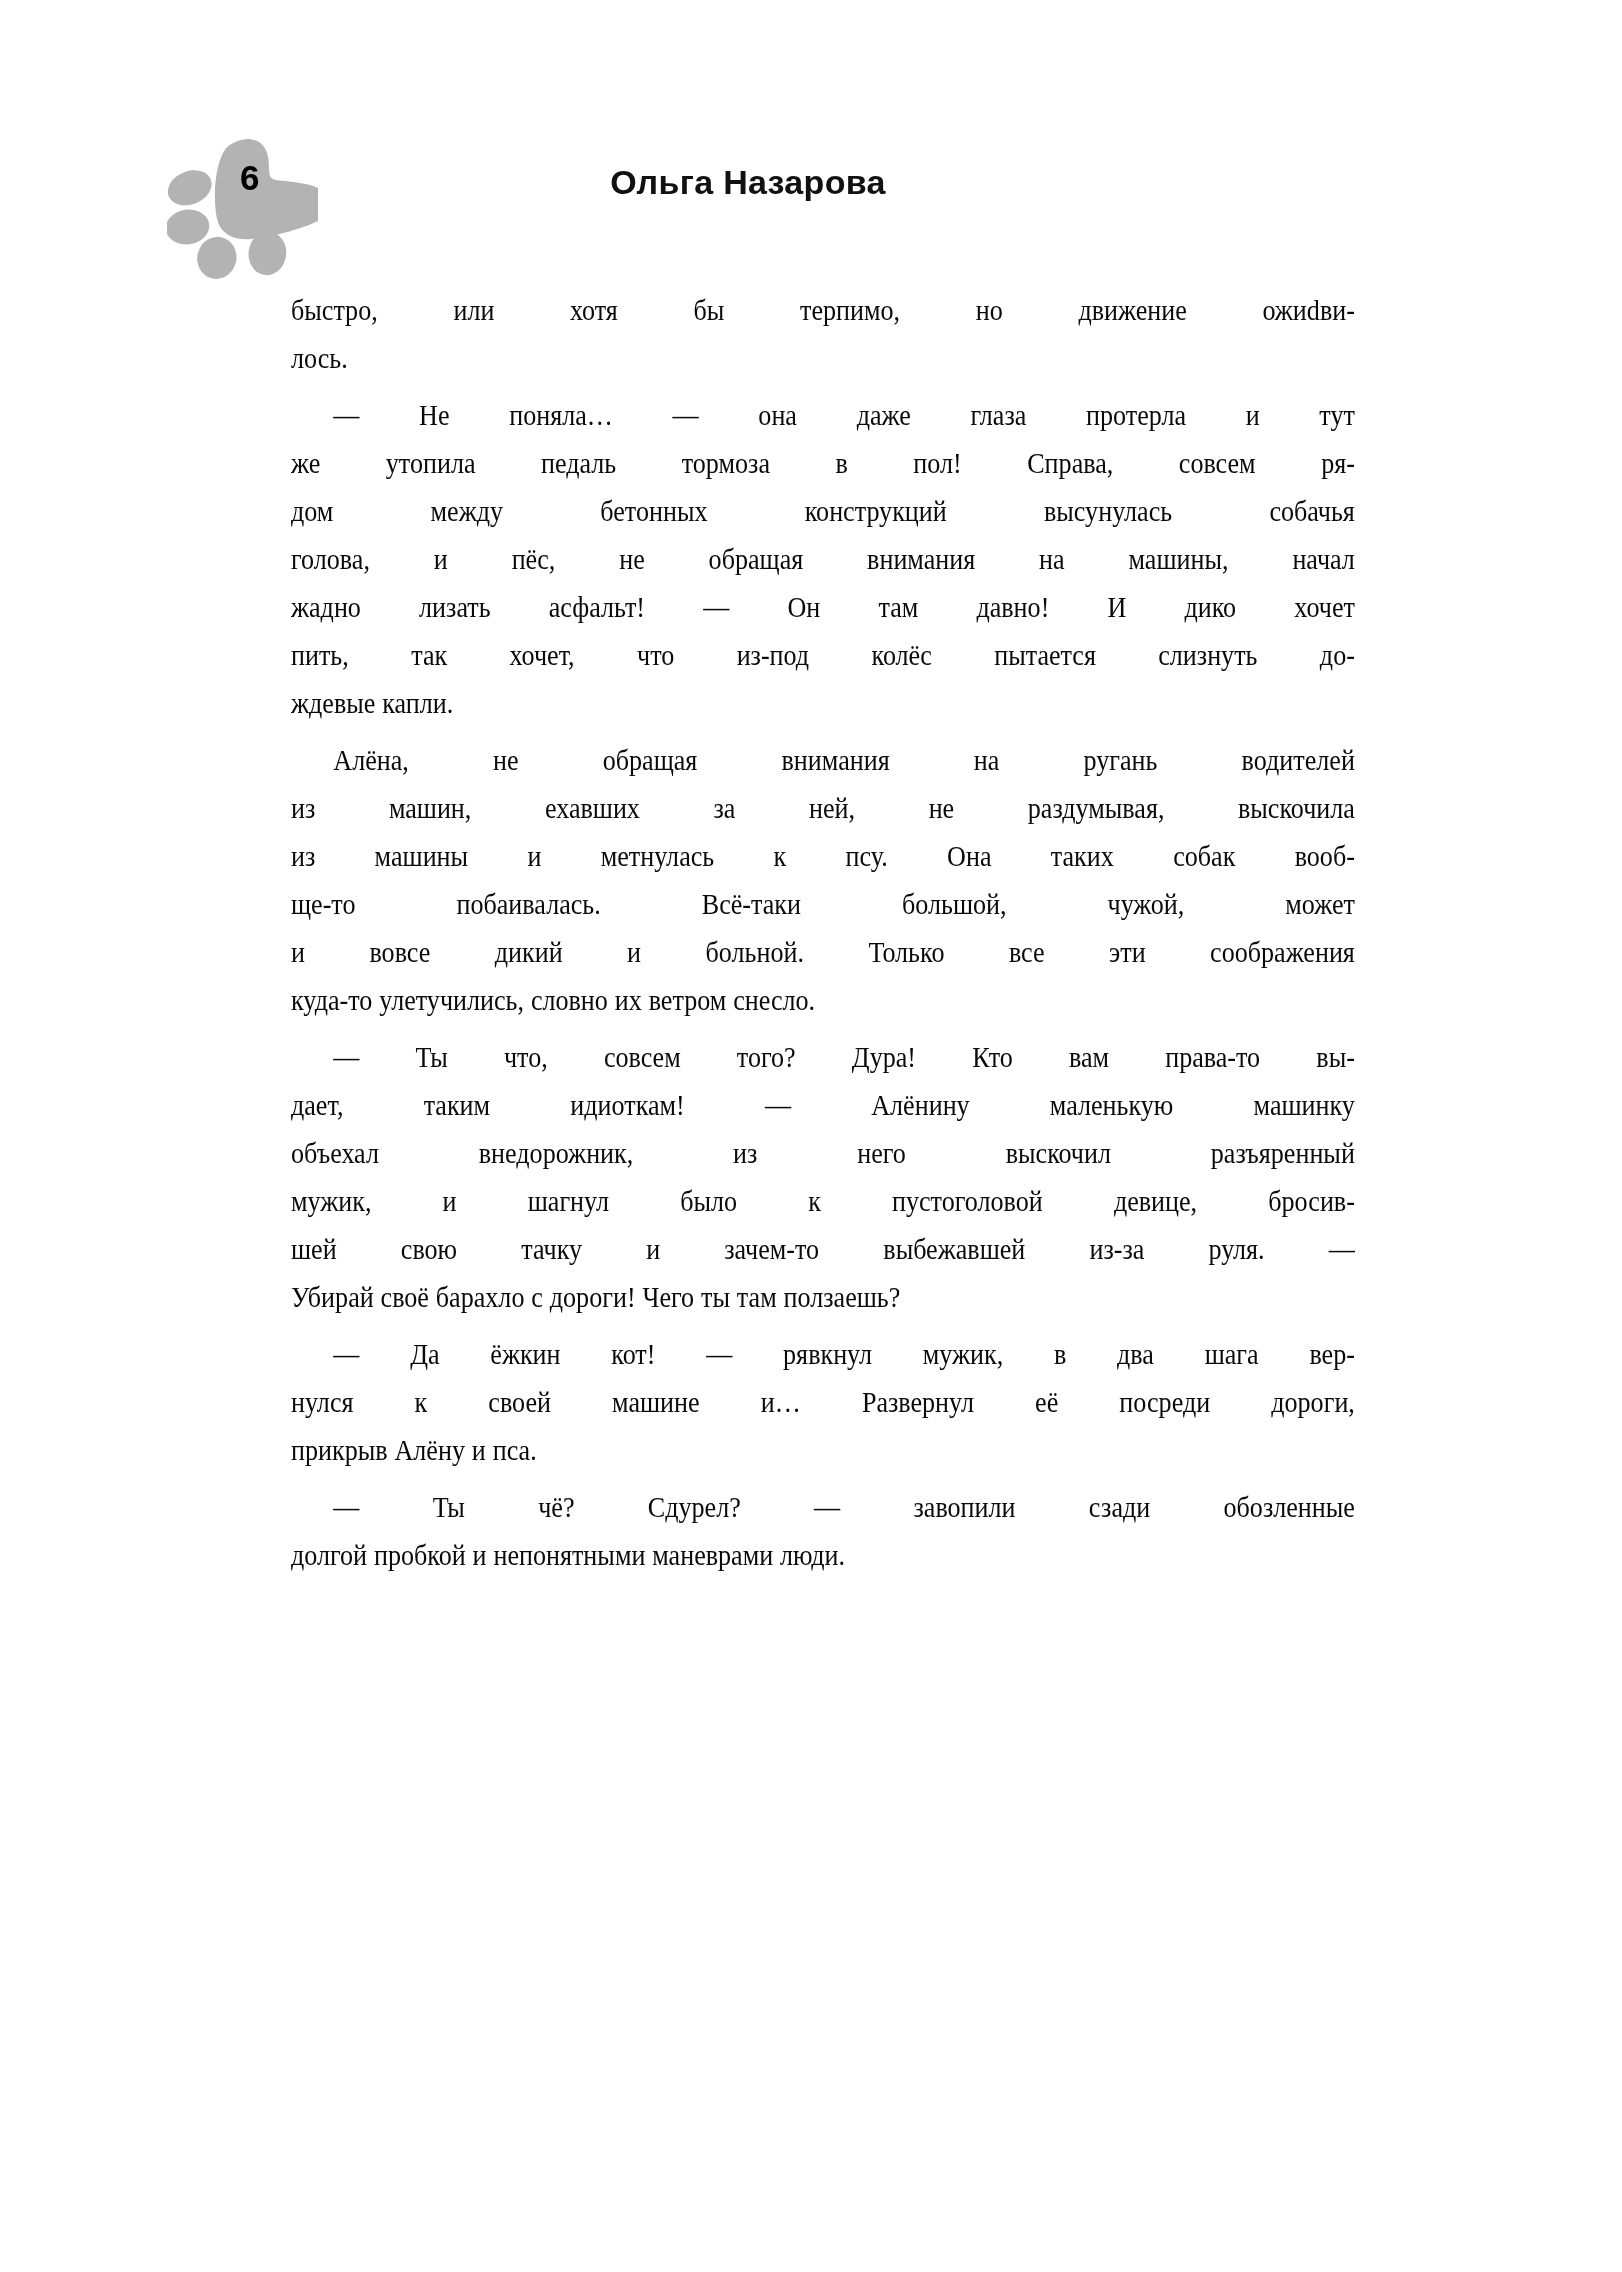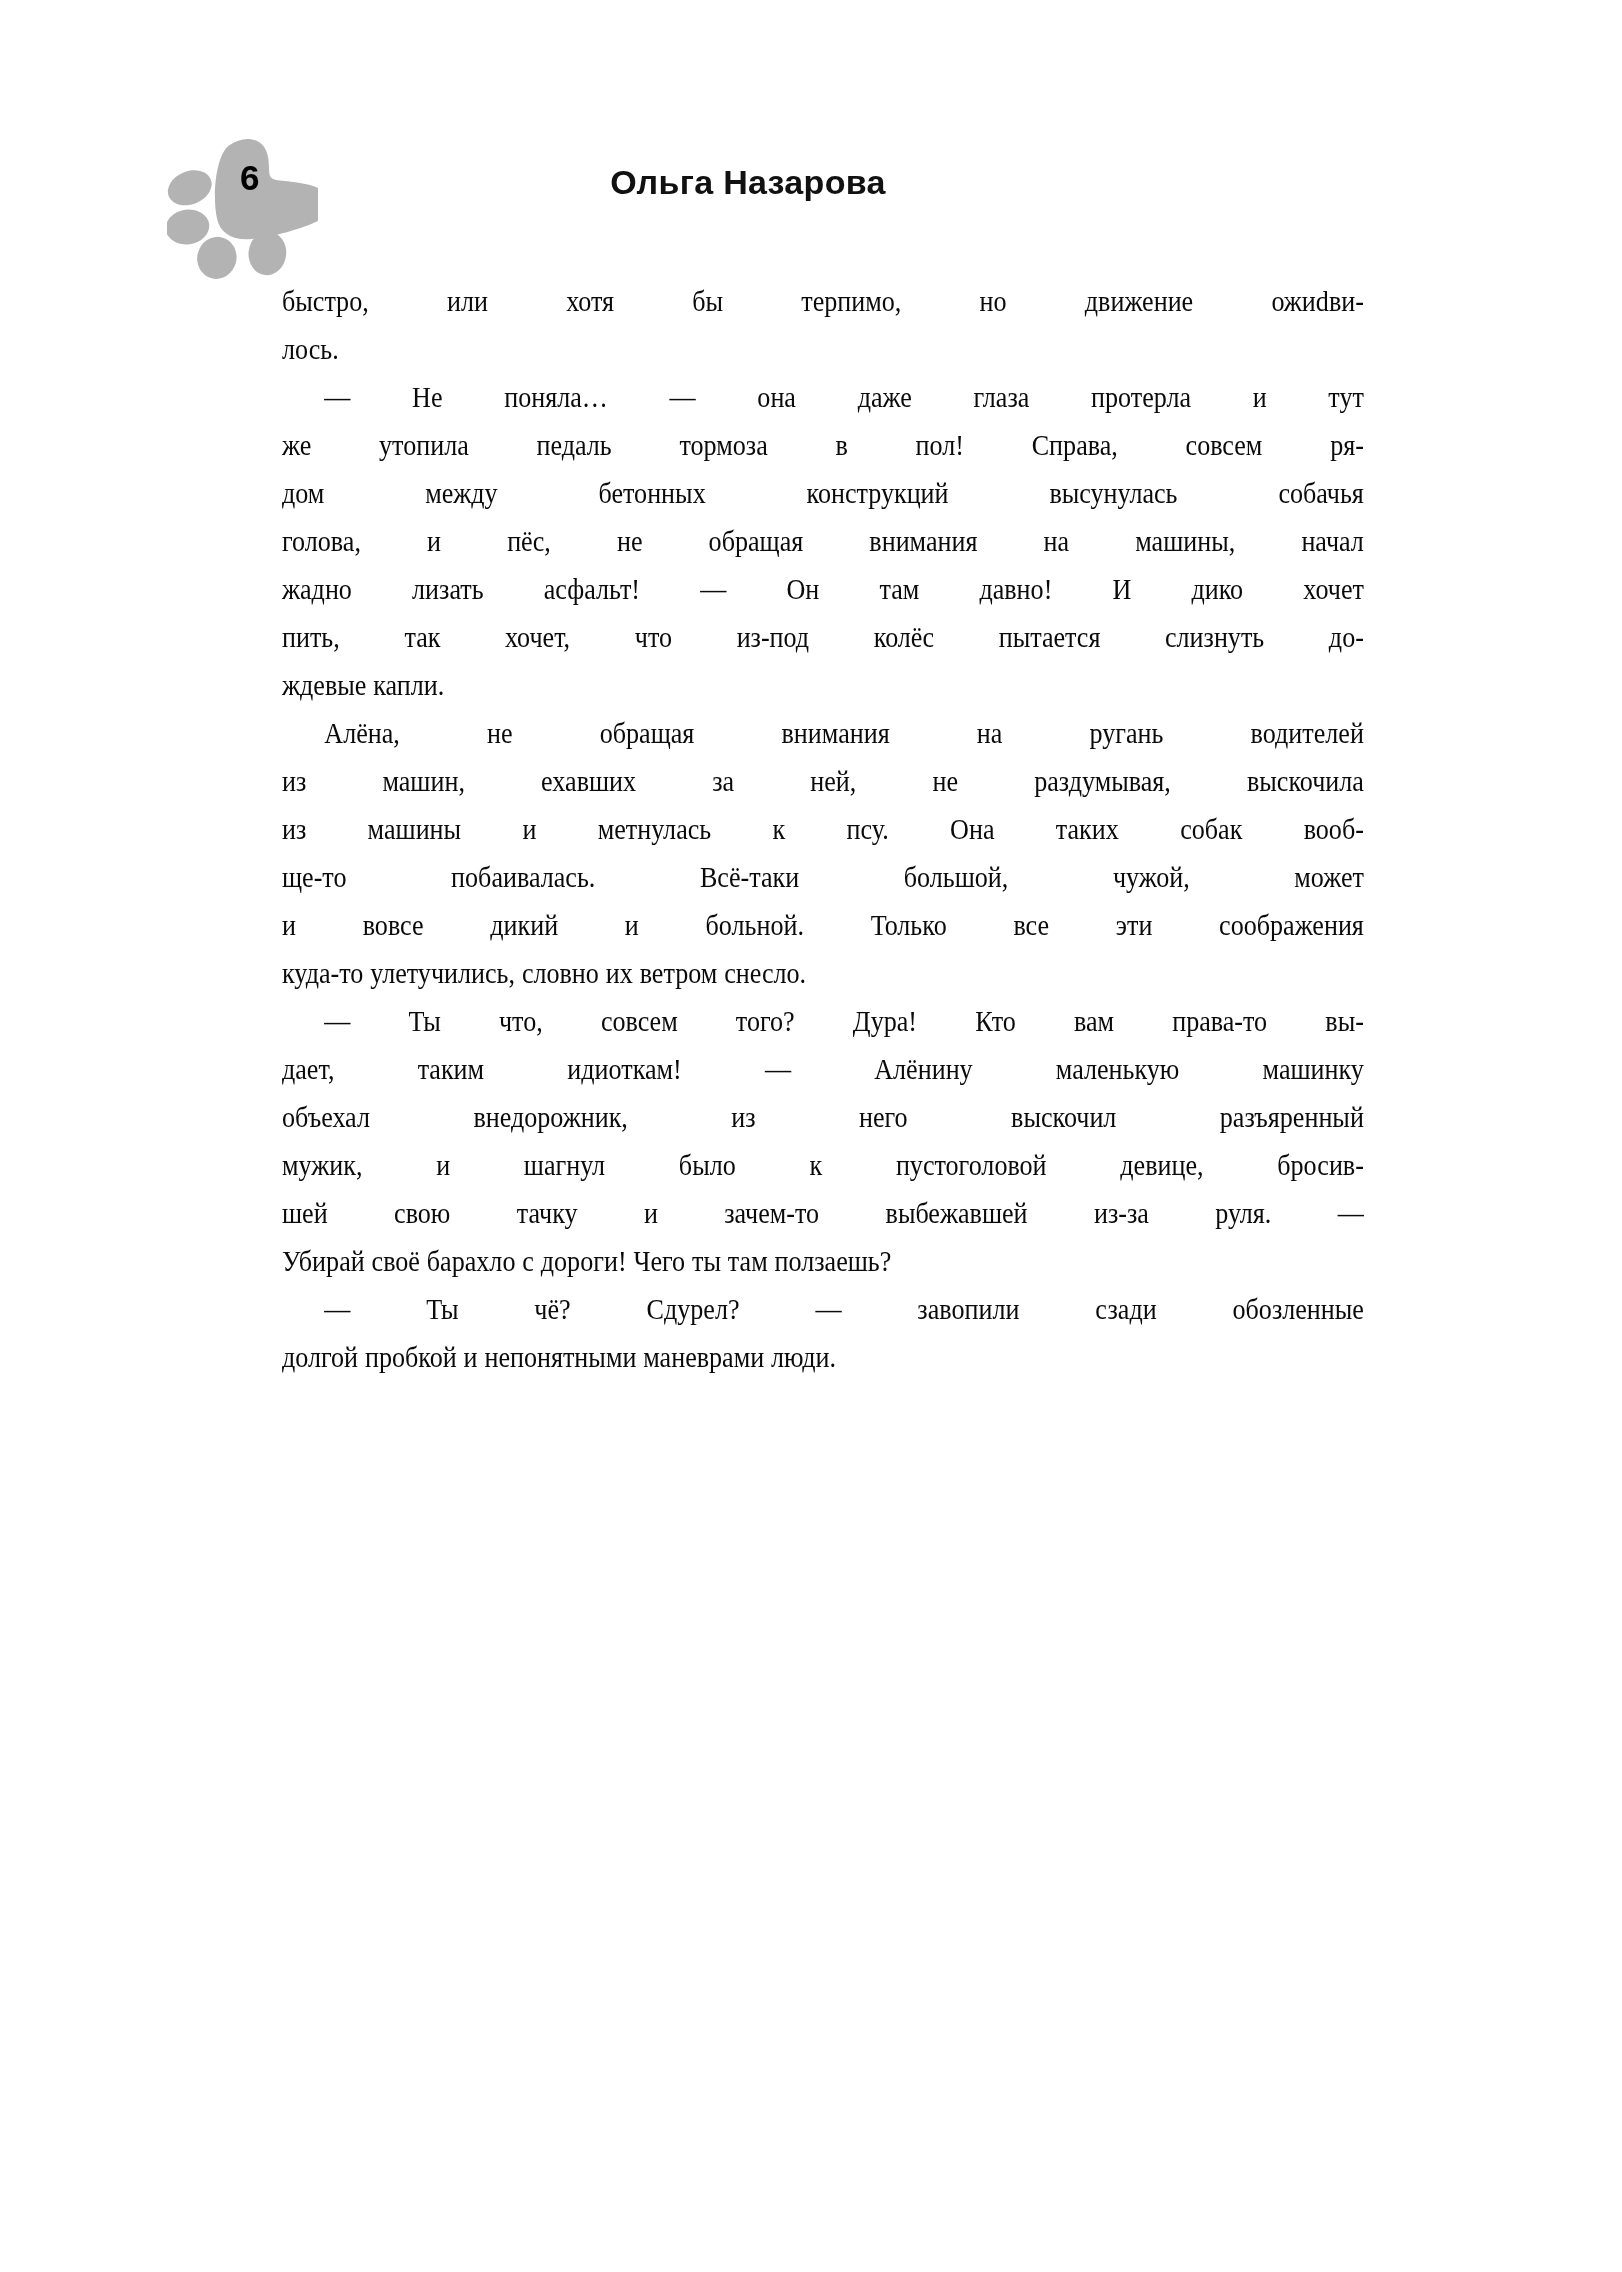--- a/index.html
+++ b/index.html
@@ -63,21 +63,21 @@
 
   
   .text-body {
     position: absolute;
     left: 282px;
     top: 277px;
     width: 1082px;
   }
 
   .para {
-    margin: 0;
+    margin: 9px;
     text-align: justify;
     text-align-last: left;
     font-size: 29px;
     line-height: 48px;
     color: #0a0a0a;
     font-stretch: condensed;
     transform-origin: left top;
     white-space: pre-wrap;
     word-spacing: 0.4px;
   }
@@ -128,15 +128,16 @@
   <div class="page-number">6</div>
 
   <div class="author-name">Ольга Назарова</div>
 </div>
 
 <div class="text-body" id="body-text">
     <p class="para"><span class="ln">быстро, или хотя бы терпимо, но движение ожиdви-</span><span class="ln last">лось.</span></p>
     <p class="para"><span class="ln indent">— Не поняла… — она даже глаза протерла и тут</span><span class="ln">же утопила педаль тормоза в пол! Справа, совсем ря-</span><span class="ln">дом между бетонных конструкций высунулась собачья</span><span class="ln">голова, и пёс, не обращая внимания на машины, начал</span><span class="ln">жадно лизать асфальт! — Он там давно! И дико хочет</span><span class="ln">пить, так хочет, что из-под колёс пытается слизнуть до-</span><span class="ln last">ждевые капли.</span></p>
     <p class="para"><span class="ln indent">Алёна, не обращая внимания на ругань водителей</span><span class="ln">из машин, ехавших за ней, не раздумывая, выскочила</span><span class="ln">из машины и метнулась к псу. Она таких собак вооб-</span><span class="ln">ще-то побаивалась. Всё-таки большой, чужой, может</span><span class="ln">и вовсе дикий и больной. Только все эти соображения</span><span class="ln last">куда-то улетучились, словно их ветром снесло.</span></p>
     <p class="para"><span class="ln indent">— Ты что, совсем того? Дура! Кто вам права-то вы-</span><span class="ln">дает, таким идиоткам! — Алёнину маленькую машинку</span><span class="ln">объехал внедорожник, из него выскочил разъяренный</span><span class="ln">мужик, и шагнул было к пустоголовой девице, бросив-</span><span class="ln">шей свою тачку и зачем-то выбежавшей из-за руля. —</span><span class="ln last">Убирай своё барахло с дороги! Чего ты там ползаешь?</span></p>
+    <p class="para"><span class="ln indent">— Да ёжкин кот! — рявкнул мужик, в два шага вер-</span><span class="ln">нулся к своей машине и… Развернул её посреди дороги,</span><span class="ln last">прикрыв Алёну и пса.</span></p>
     <p class="para"><span class="ln indent">— Ты чё? Сдурел? — завопили сзади обозленные</span><span class="ln last">долгой пробкой и непонятными маневрами люди.</span></p>
   </div>
 
 
 </body></html>

